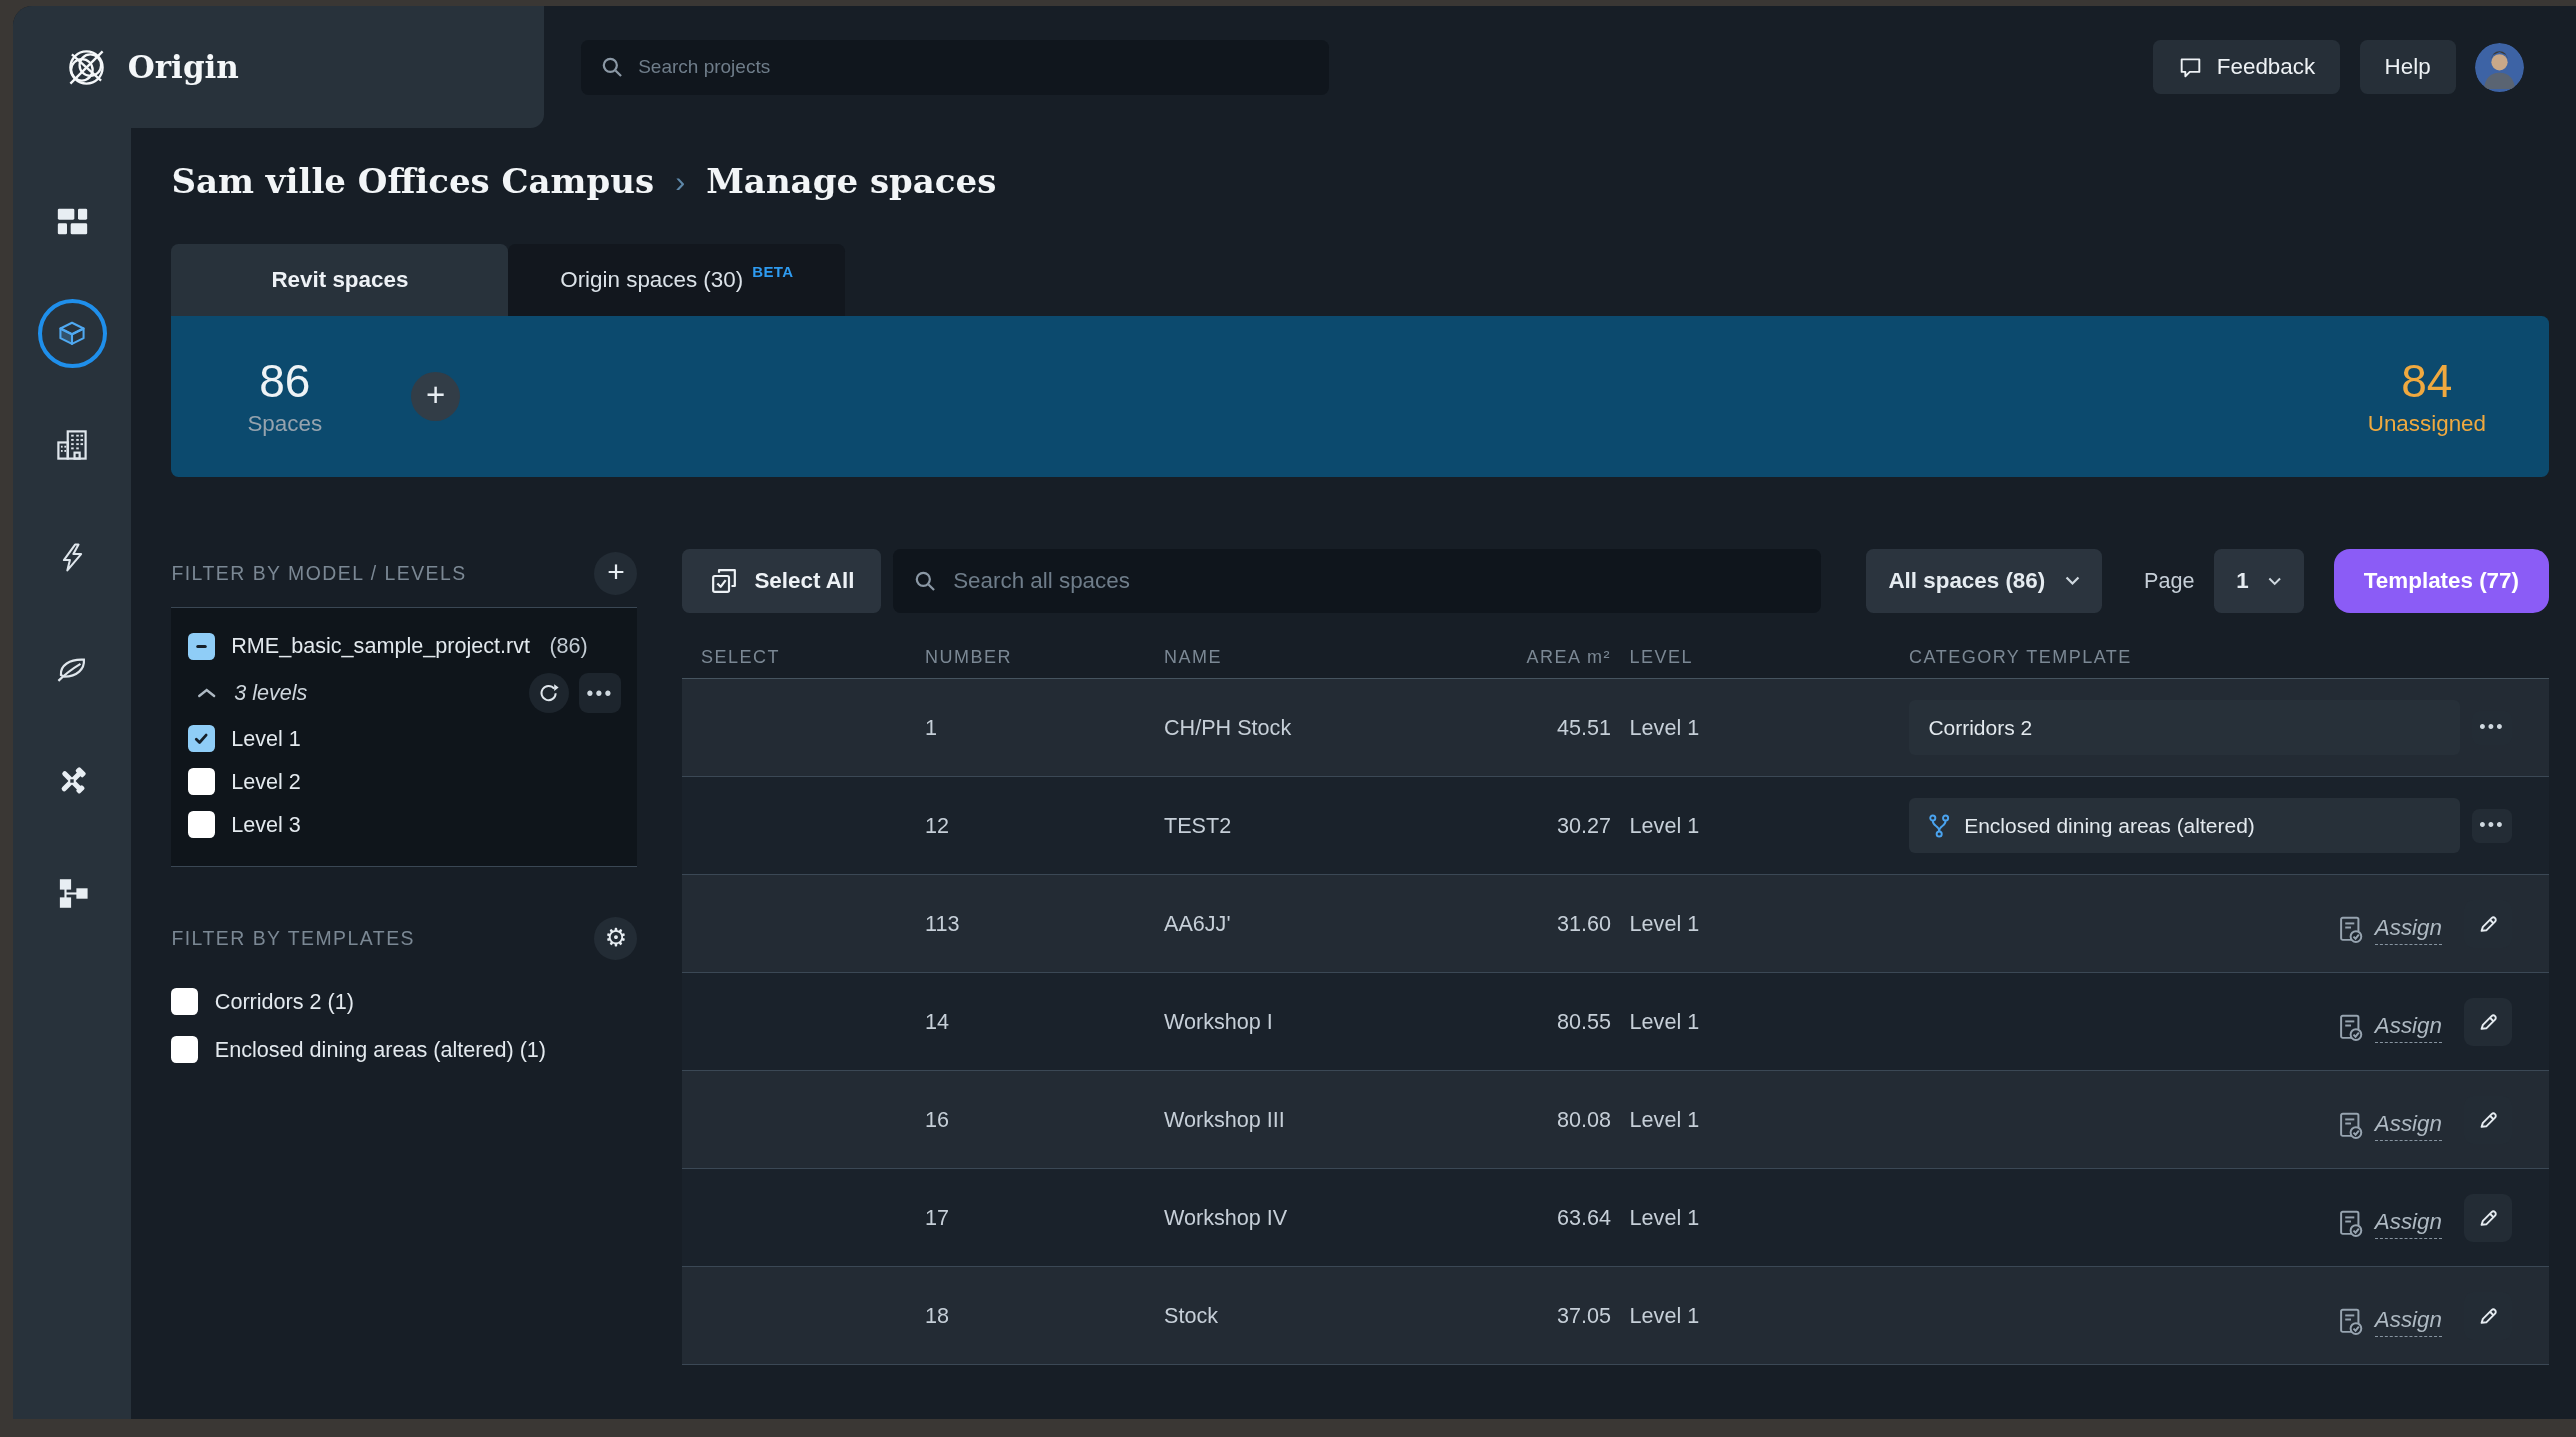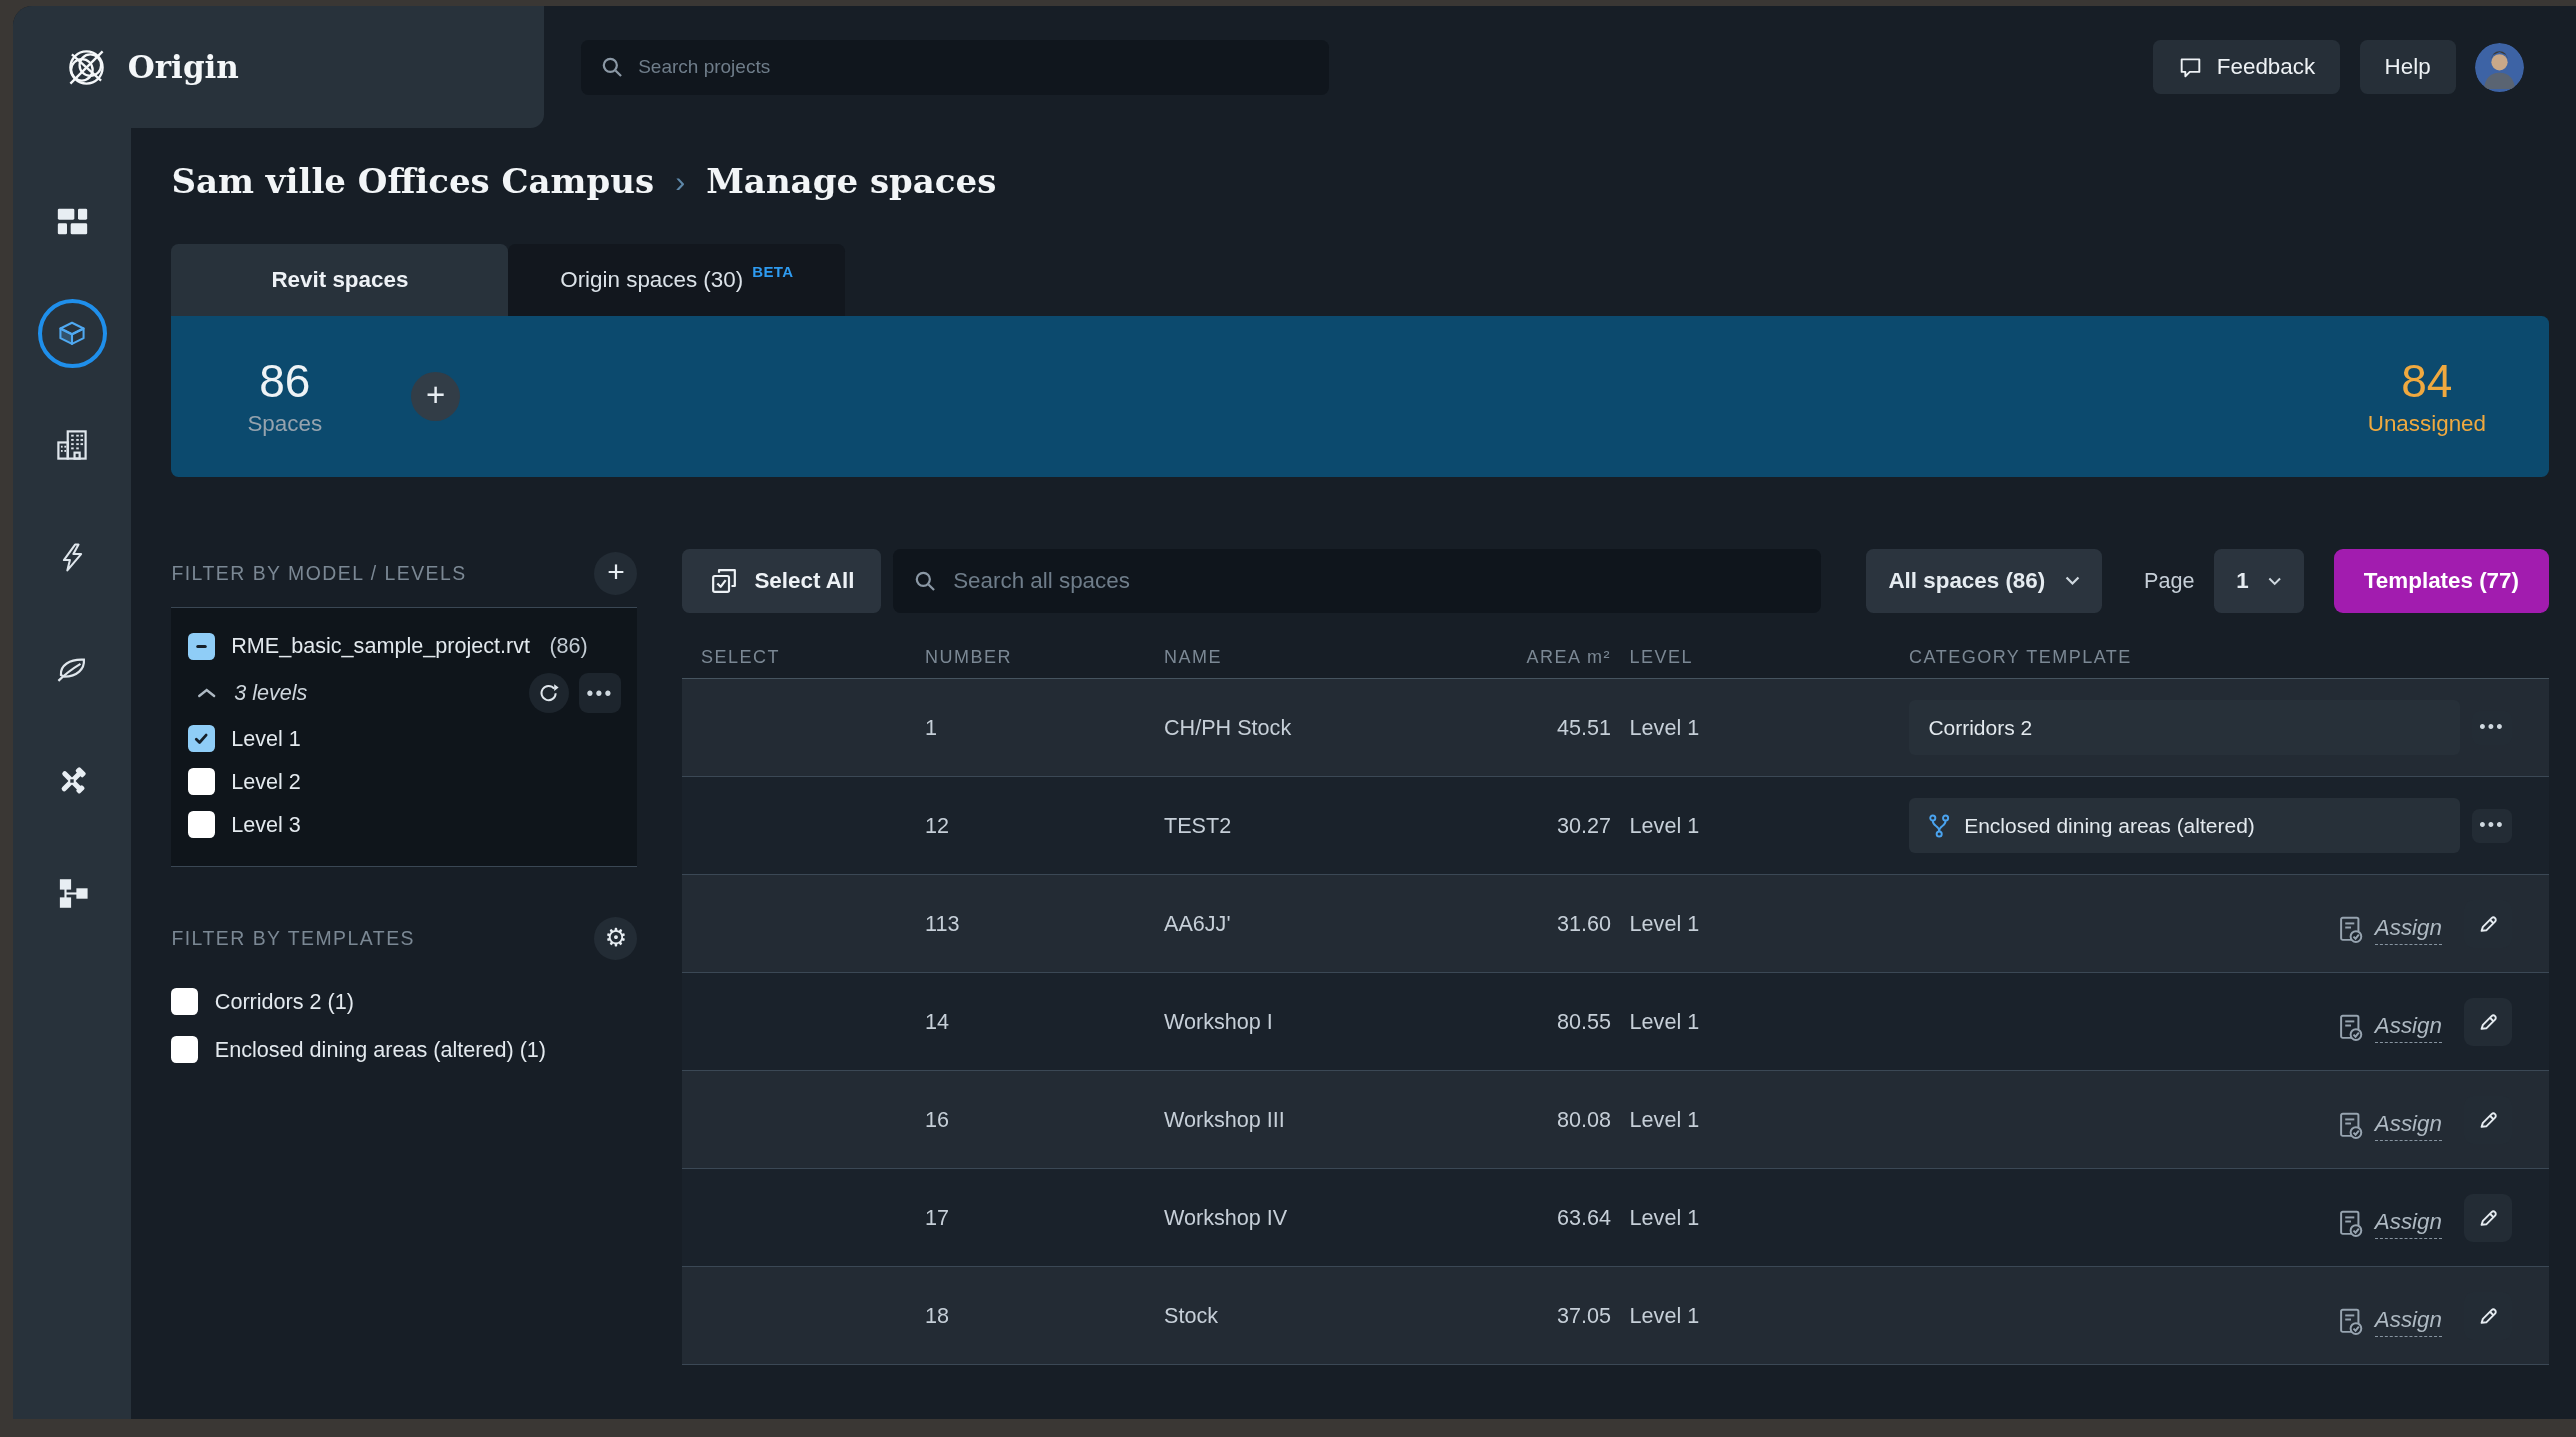--- a/index.html
+++ b/index.html
@@ -101,21 +101,21 @@
                    display:flex; align-items:center; padding:0 21px; gap:16.4px; }
   .search-spaces input { flex:1; background:transparent; border:none; outline:none;
                          font-family:"Liberation Sans",sans-serif; font-size:22.4px; color:#cfd8df; }
   .search-spaces input::placeholder { color:#6f7d8a; }
   .dd { height:64px; background:#2b343e; border:none; border-radius:7.5px; cursor:pointer;
         display:flex; align-items:center; gap:19.4px; font-size:22.4px; font-weight:bold; color:#e6ecf1;
         font-family:"Liberation Sans",sans-serif; padding:0 22.4px; }
   .dd-all { margin-left:45px; }
   .page-lbl { margin-left:42px; font-size:21.6px; color:#c6cfd8; }
   .dd-page { margin-left:19.4px; }
-  .btn-templates { margin-left:30px; height:64px; padding:0 30px; background:#a21caf; border:none; border-radius:9px;
+  .btn-templates { margin-left:30px; height:64px; padding:0 30px; background:#8b5cf6; border:none; border-radius:16px;
                    cursor:pointer; font-size:22.4px; font-weight:bold; color:#ffffff; font-family:"Liberation Sans",sans-serif; }
 
   .t-head { display:flex; align-items:center; height:42px; margin-top:24px;
             padding-left:18.6px; padding-right:37px; border-bottom:1.5px solid #46545f;
             font-size:18px; letter-spacing:1.5px; color:#7b8894; }
   .c-select { width:224px; flex:none; }
   .c-number { width:239px; flex:none; }
   .c-name   { width:298px; flex:none; }
   .c-area   { width:149px; flex:none; text-align:right; }
   .c-level  { width:298px; flex:none; padding-left:18.6px; }

